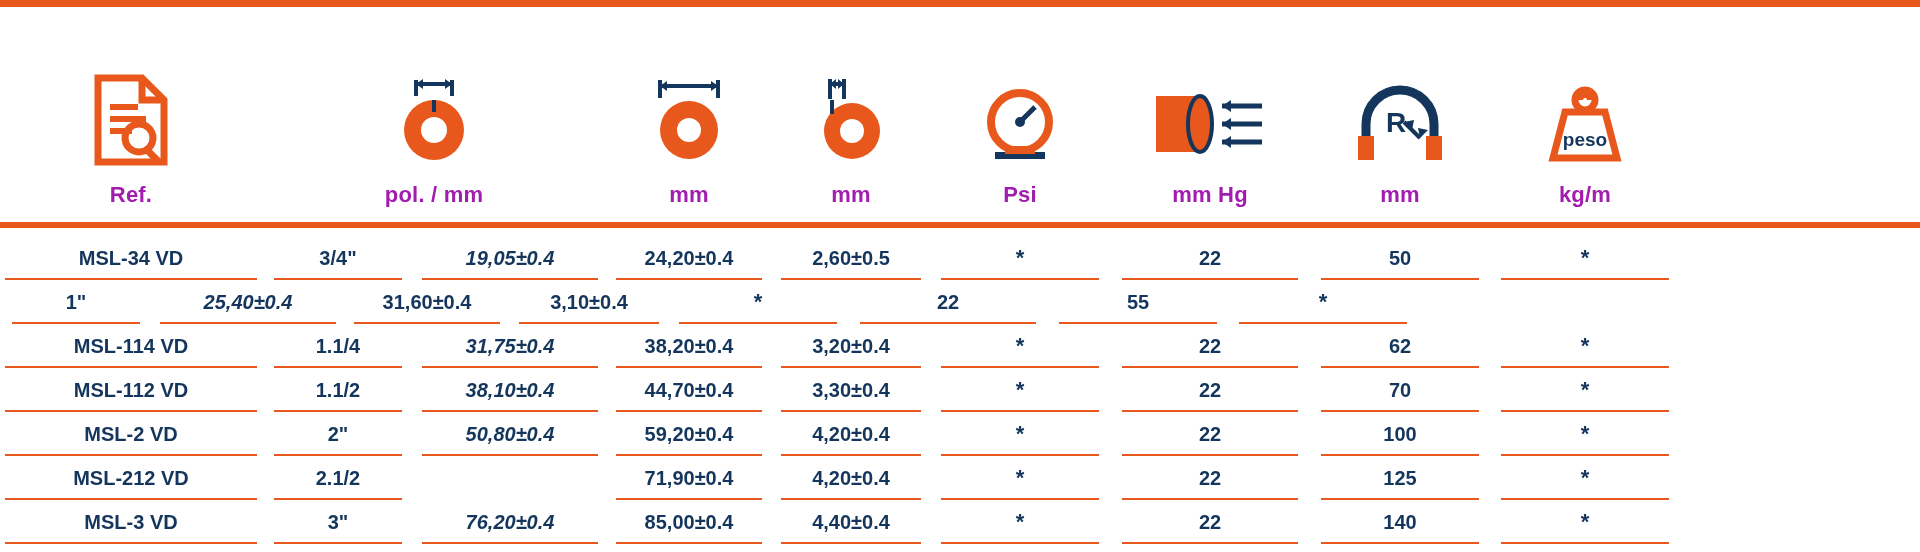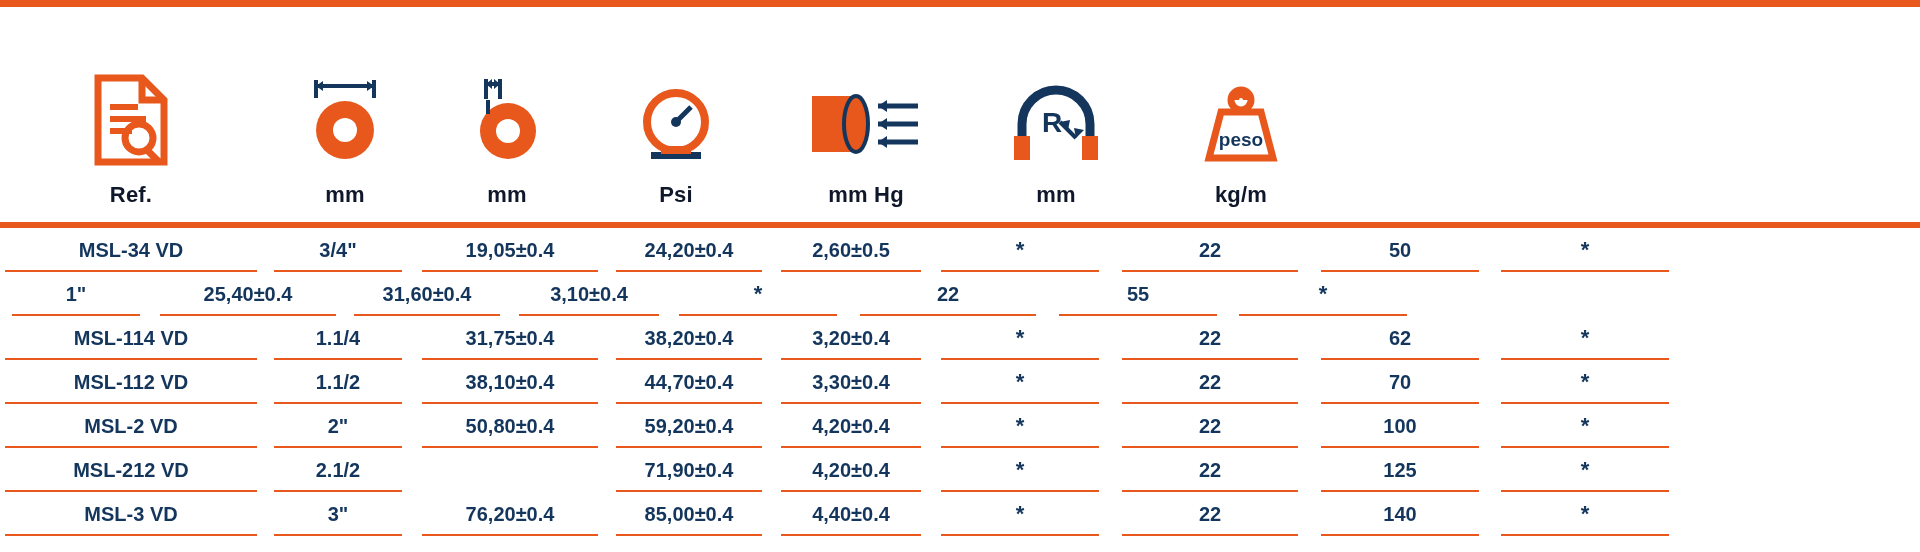--- a/index.html
+++ b/index.html
@@ -38,34 +38,35 @@
     padding-bottom: 14px;
   }
   .hicon {
     height: 96px;
     display: flex;
     align-items: flex-end;
     justify-content: center;
     margin-bottom: 16px;
   }
   .hlabel {
-    color: #0f172a;
+    color: #a21caf;
     font-size: 22px;
     font-weight: bold;
     letter-spacing: 0.2px;
     text-align: center;
     white-space: nowrap;
   }
   .header-rule {
     height: 6px;
     background: #E8581C;
     width: 1920px;
   }
   .rows {
     width: 1560px;
+    padding-top: 8px;
   }
   .row {
     display: flex;
     width: 1920px;
     height: 44px;
     align-items: center;
   }
   .cell {
     display: flex;
     align-items: center;
@@ -93,21 +94,21 @@
   .c-polmm  { width: 344px; }
   .c-mm1    { width: 166px; }
   .c-mm2    { width: 158px; }
   .c-psi    { width: 180px; }
   .c-hg     { width: 200px; }
   .c-r      { width: 180px; }
   .c-kg     { width: 190px; }
 
   .polwrap { display:flex; width: 344px; }
   .pol-a { width: 152px; display:flex; align-items:center; justify-content:center; height:44px; position:relative;}
-  .pol-b { width: 192px; display:flex; justify-content:center; height:44px; position:relative;}
+  .pol-b { width: 192px; display:flex; justify-content:center; height:44px; position:relative;font-style:italic;}
   .pol-a .underline { left: 8%; width: 84%; }
   .pol-b .underline { left: 4%; width: 92%; }
 
   svg { display: block; }
 </style>
 </head>
 <body>
 
 <div class="sheet">
 
@@ -123,20 +124,34 @@
           <rect x="22" y="30" width="28" height="6" fill="#E8581C"></rect>
           <rect x="22" y="42" width="36" height="6" fill="#E8581C"></rect>
           <rect x="22" y="54" width="22" height="6" fill="#E8581C"></rect>
           <circle cx="51" cy="64" r="14" fill="none" stroke="#E8581C" stroke-width="7"></circle>
           <rect x="60" y="72" width="18" height="7" transform="rotate(45 60 72)" fill="#E8581C"></rect>
         </svg>
       </div>
       <div class="hlabel">Ref.</div>
     </div>
 
+    <div class="hcell c-polmm">
+      <div class="hicon">
+        <svg width="72" height="92" viewBox="0 0 72 92">
+          <path d="M18 10 h36" stroke="#14365C" stroke-width="4"></path>
+          <path d="M18 10 l7 -5 v10 z" fill="#14365C"></path>
+          <path d="M54 10 l-7 -5 v10 z" fill="#14365C"></path>
+          <path d="M18 6 v16 M54 6 v16" stroke="#14365C" stroke-width="4"></path>
+          <circle cx="36" cy="56" r="30" fill="#E8581C"></circle>
+          <circle cx="36" cy="56" r="13" fill="#ffffff"></circle>
+          <path d="M36 26 v12" stroke="#14365C" stroke-width="4"></path>
+        </svg>
+      </div>
+      <div class="hlabel">pol. / mm</div>
+    </div>
 
     <div class="hcell c-mm1">
       <div class="hicon">
         <svg width="78" height="92" viewBox="0 0 78 92">
           <path d="M10 12 h58" stroke="#14365C" stroke-width="4"></path>
           <path d="M10 12 l7 -5 v10 z" fill="#14365C"></path>
           <path d="M68 12 l-7 -5 v10 z" fill="#14365C"></path>
           <path d="M10 6 v18 M68 6 v18" stroke="#14365C" stroke-width="4"></path>
           <circle cx="39" cy="56" r="29" fill="#E8581C"></circle>
           <circle cx="39" cy="56" r="12" fill="#ffffff"></circle>

